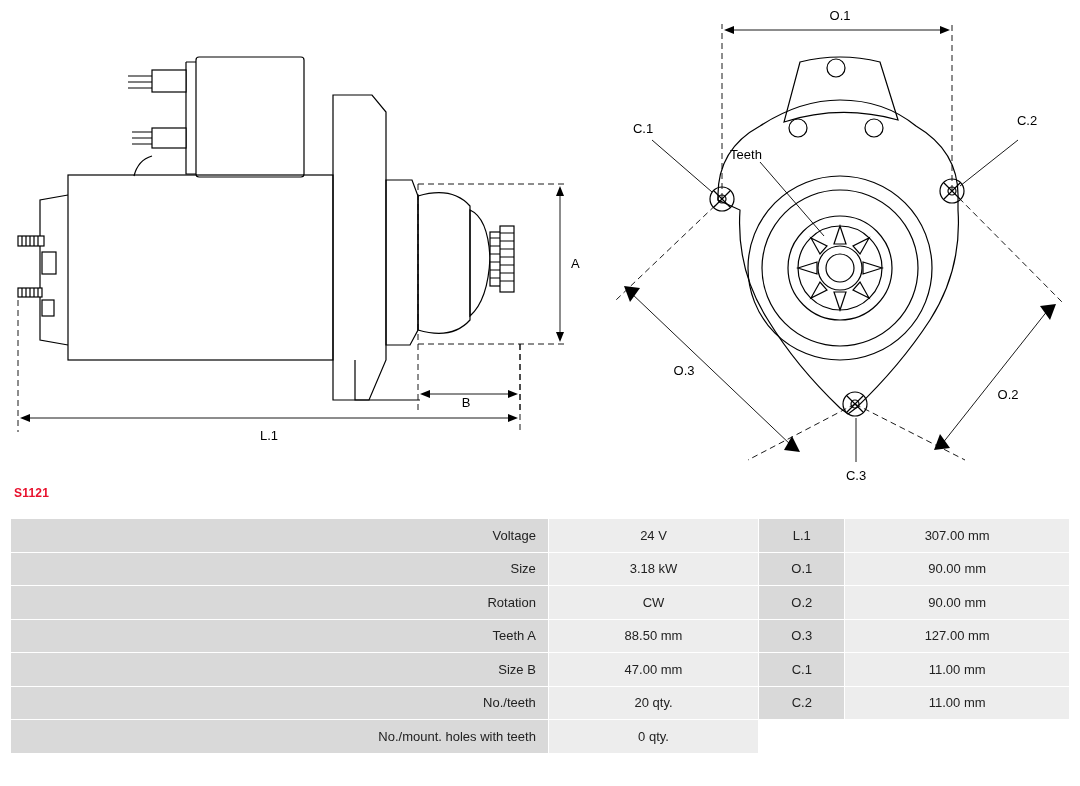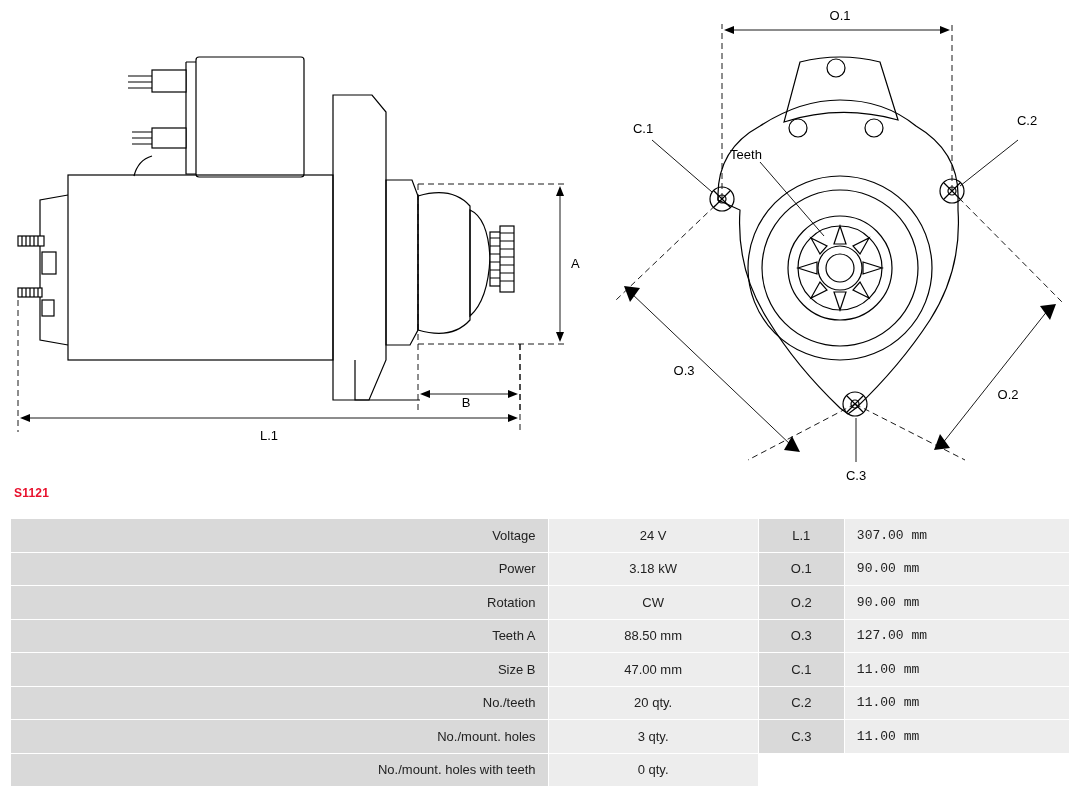--- a/index.html
+++ b/index.html
@@ -63,24 +63,23 @@
     color: #222;
   }
   td.label2 {
     background: #d9d9d9;
     text-align: center;
     width: 65px;
     color: #222;
   }
   td.value2 {
     background: #ededed;
-    text-align: left;
+    text-align: center;
     width: 215px;
     color: #222;
-    font-family: Liberation Mono, monospace;
   }
   td.empty {
     background: #ffffff;
     border: 1px solid #ffffff;
   }
   svg text {
     font-family: "Liberation Sans", sans-serif;
     font-size: 13px;
     fill: #000;
   }
@@ -226,21 +225,21 @@
 
   <table class="specs">
     <tbody>
       <tr>
         <td class="label">Voltage</td>
         <td class="value">24 V</td>
         <td class="label2">L.1</td>
         <td class="value2">307.00 mm</td>
       </tr>
       <tr>
-        <td class="label">Power</td>
+        <td class="label">Size</td>
         <td class="value">3.18 kW</td>
         <td class="label2">O.1</td>
         <td class="value2">90.00 mm</td>
       </tr>
       <tr>
         <td class="label">Rotation</td>
         <td class="value">CW</td>
         <td class="label2">O.2</td>
         <td class="value2">90.00 mm</td>
       </tr>
@@ -256,26 +255,20 @@
         <td class="label2">C.1</td>
         <td class="value2">11.00 mm</td>
       </tr>
       <tr>
         <td class="label">No./teeth</td>
         <td class="value">20 qty.</td>
         <td class="label2">C.2</td>
         <td class="value2">11.00 mm</td>
       </tr>
       <tr>
-        <td class="label">No./mount. holes</td>
-        <td class="value">3 qty.</td>
-        <td class="label2">C.3</td>
-        <td class="value2">11.00 mm</td>
-      </tr>
-      <tr>
         <td class="label">No./mount. holes with teeth</td>
         <td class="value">0 qty.</td>
         <td class="empty"></td>
         <td class="empty"></td>
       </tr>
     </tbody>
   </table>
 
 </div>
 

